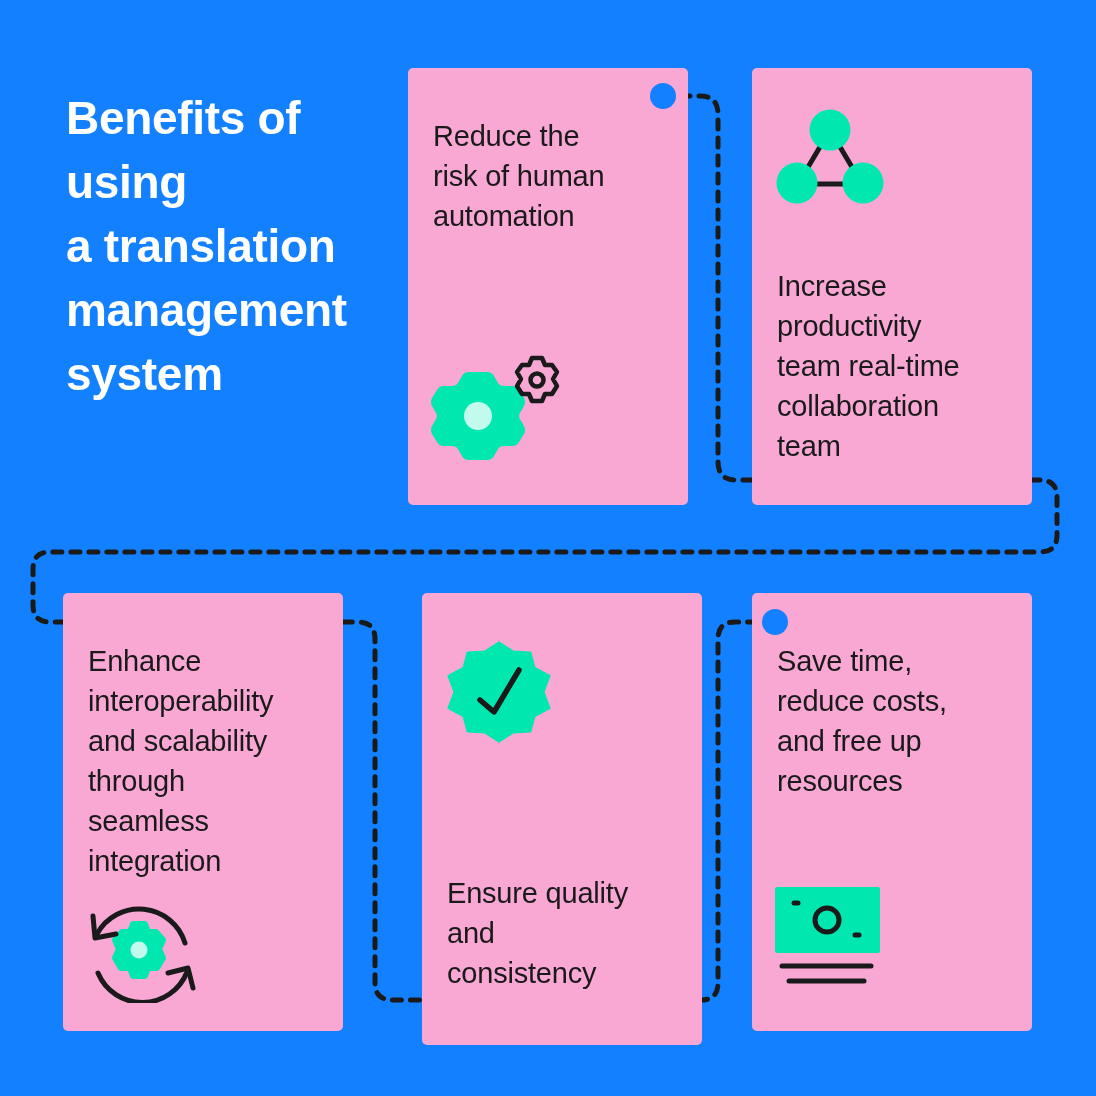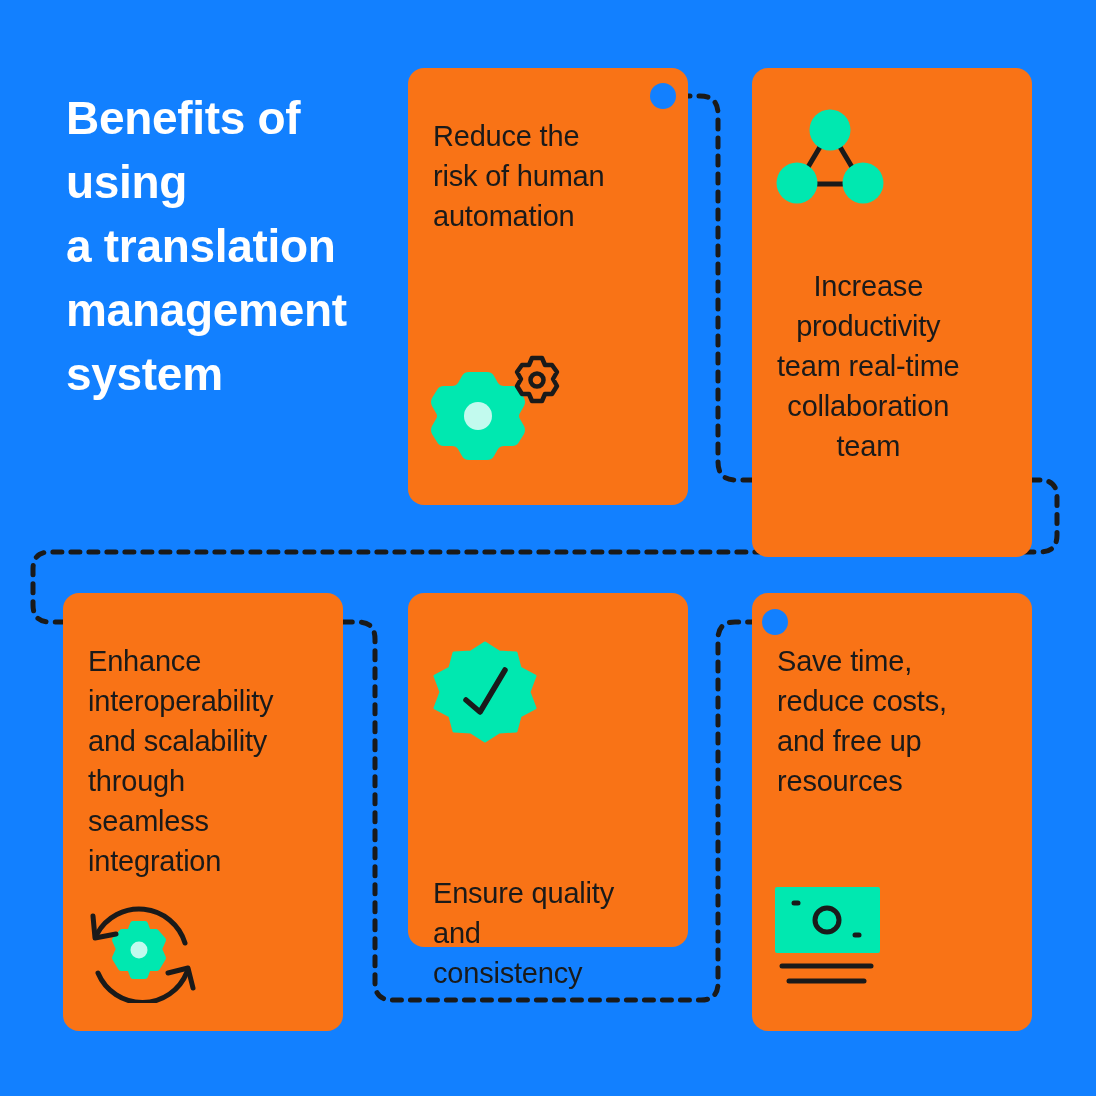--- a/index.html
+++ b/index.html
@@ -24,22 +24,22 @@
     font-size: 46px;
     line-height: 64px;
     letter-spacing: -0.3px;
     z-index: 2;
     margin: 2px;
   }
   .title span { display: block; white-space: nowrap; }
   .card {
     position: absolute;
     width: 280px;
-    background: #f97316;
-    border-radius: 16px;
+    background: #f9a8d4;
+    border-radius: 5px;
     z-index: 2;
     box-sizing: border-box;
   }
   .card-text {
     position: absolute;
     left: 25px;
     color: #1A1A1A;
     font-size: 29px;
     line-height: 40px;
     font-weight: 400;
@@ -85,21 +85,21 @@
       <circle cx="0" cy="0" r="14" fill="#C2FAEE"></circle>
     </g>
 
     <g transform="translate(107,30)">
       <path fill="none" stroke="#1A1A1A" stroke-width="4.5" stroke-linejoin="round" d="M -5 -22 L 5 -22 L 8 -15 L 15 -15 L 20 -8 L 16 -1 L 20 6 L 15 14 L 8 14 L 5 21 L -5 21 L -8 14 L -15 14 L -20 6 L -16 -1 L -20 -8 L -15 -15 L -8 -15 Z"></path>
       <circle cx="0" cy="0" r="6.5" fill="none" stroke="#1A1A1A" stroke-width="4.5"></circle>
     </g>
   </svg>
 </div>
 
-<div class="card" style="left:752px; top:68px; height:489px;text-align:center;">
+<div class="card" style="left:752px; top:68px; height:437px;">
   <svg class="icon" style="left:22px; top:40px;" width="112" height="100" viewBox="0 0 112 100">
     <line x1="56" y1="22" x2="24" y2="76" stroke="#1A1A1A" stroke-width="5"></line>
     <line x1="56" y1="22" x2="88" y2="76" stroke="#1A1A1A" stroke-width="5"></line>
     <line x1="24" y1="76" x2="88" y2="76" stroke="#1A1A1A" stroke-width="5"></line>
     <circle cx="56" cy="22" r="20.5" fill="#00E8B0"></circle>
     <circle cx="23" cy="75" r="20.5" fill="#00E8B0"></circle>
     <circle cx="89" cy="75" r="20.5" fill="#00E8B0"></circle>
   </svg>
   <p class="card-text" style="top:198px;">
     <span>Increase</span>
@@ -127,21 +127,21 @@
     </g>
 
     <path d="M 102 45 A 48 48 0 0 0 14 36" fill="none" stroke="#1A1A1A" stroke-width="5" stroke-linecap="round"></path>
     <path d="M 10 18 L 12 40 L 33 36" fill="none" stroke="#1A1A1A" stroke-width="5" stroke-linecap="round" stroke-linejoin="round"></path>
 
     <path d="M 15 75 A 48 48 0 0 0 104 74" fill="none" stroke="#1A1A1A" stroke-width="5" stroke-linecap="round"></path>
     <path d="M 85 75 L 105 70 L 110 90" fill="none" stroke="#1A1A1A" stroke-width="5" stroke-linecap="round" stroke-linejoin="round"></path>
   </svg>
 </div>
 
-<div class="card" style="left:408px; top:593px; height:354px;">
+<div class="card" style="left:422px; top:593px; height:452px;">
   <svg class="icon" style="left:24px; top:48px;" width="106" height="102" viewBox="0 0 106 102">
     <g transform="translate(53,51)">
       <polygon fill="#00E8B0" points="0,-49 14,-40 31,-39 35,-24 50,-16 44,0 50,16 35,24 31,39 14,40 0,49 -14,40 -31,39 -35,24 -50,16 -44,0 -50,-16 -35,-24 -31,-39 -14,-40" stroke="#00E8B0" stroke-width="3" stroke-linejoin="round"></polygon>
       <path d="M -19 8 L -5 20 L 20 -22" fill="none" stroke="#1A1A1A" stroke-width="5.5" stroke-linecap="round" stroke-linejoin="round"></path>
     </g>
   </svg>
   <p class="card-text" style="top:280px;">
     <span>Ensure quality</span>
     <span>and</span>
     <span>consistency</span>

